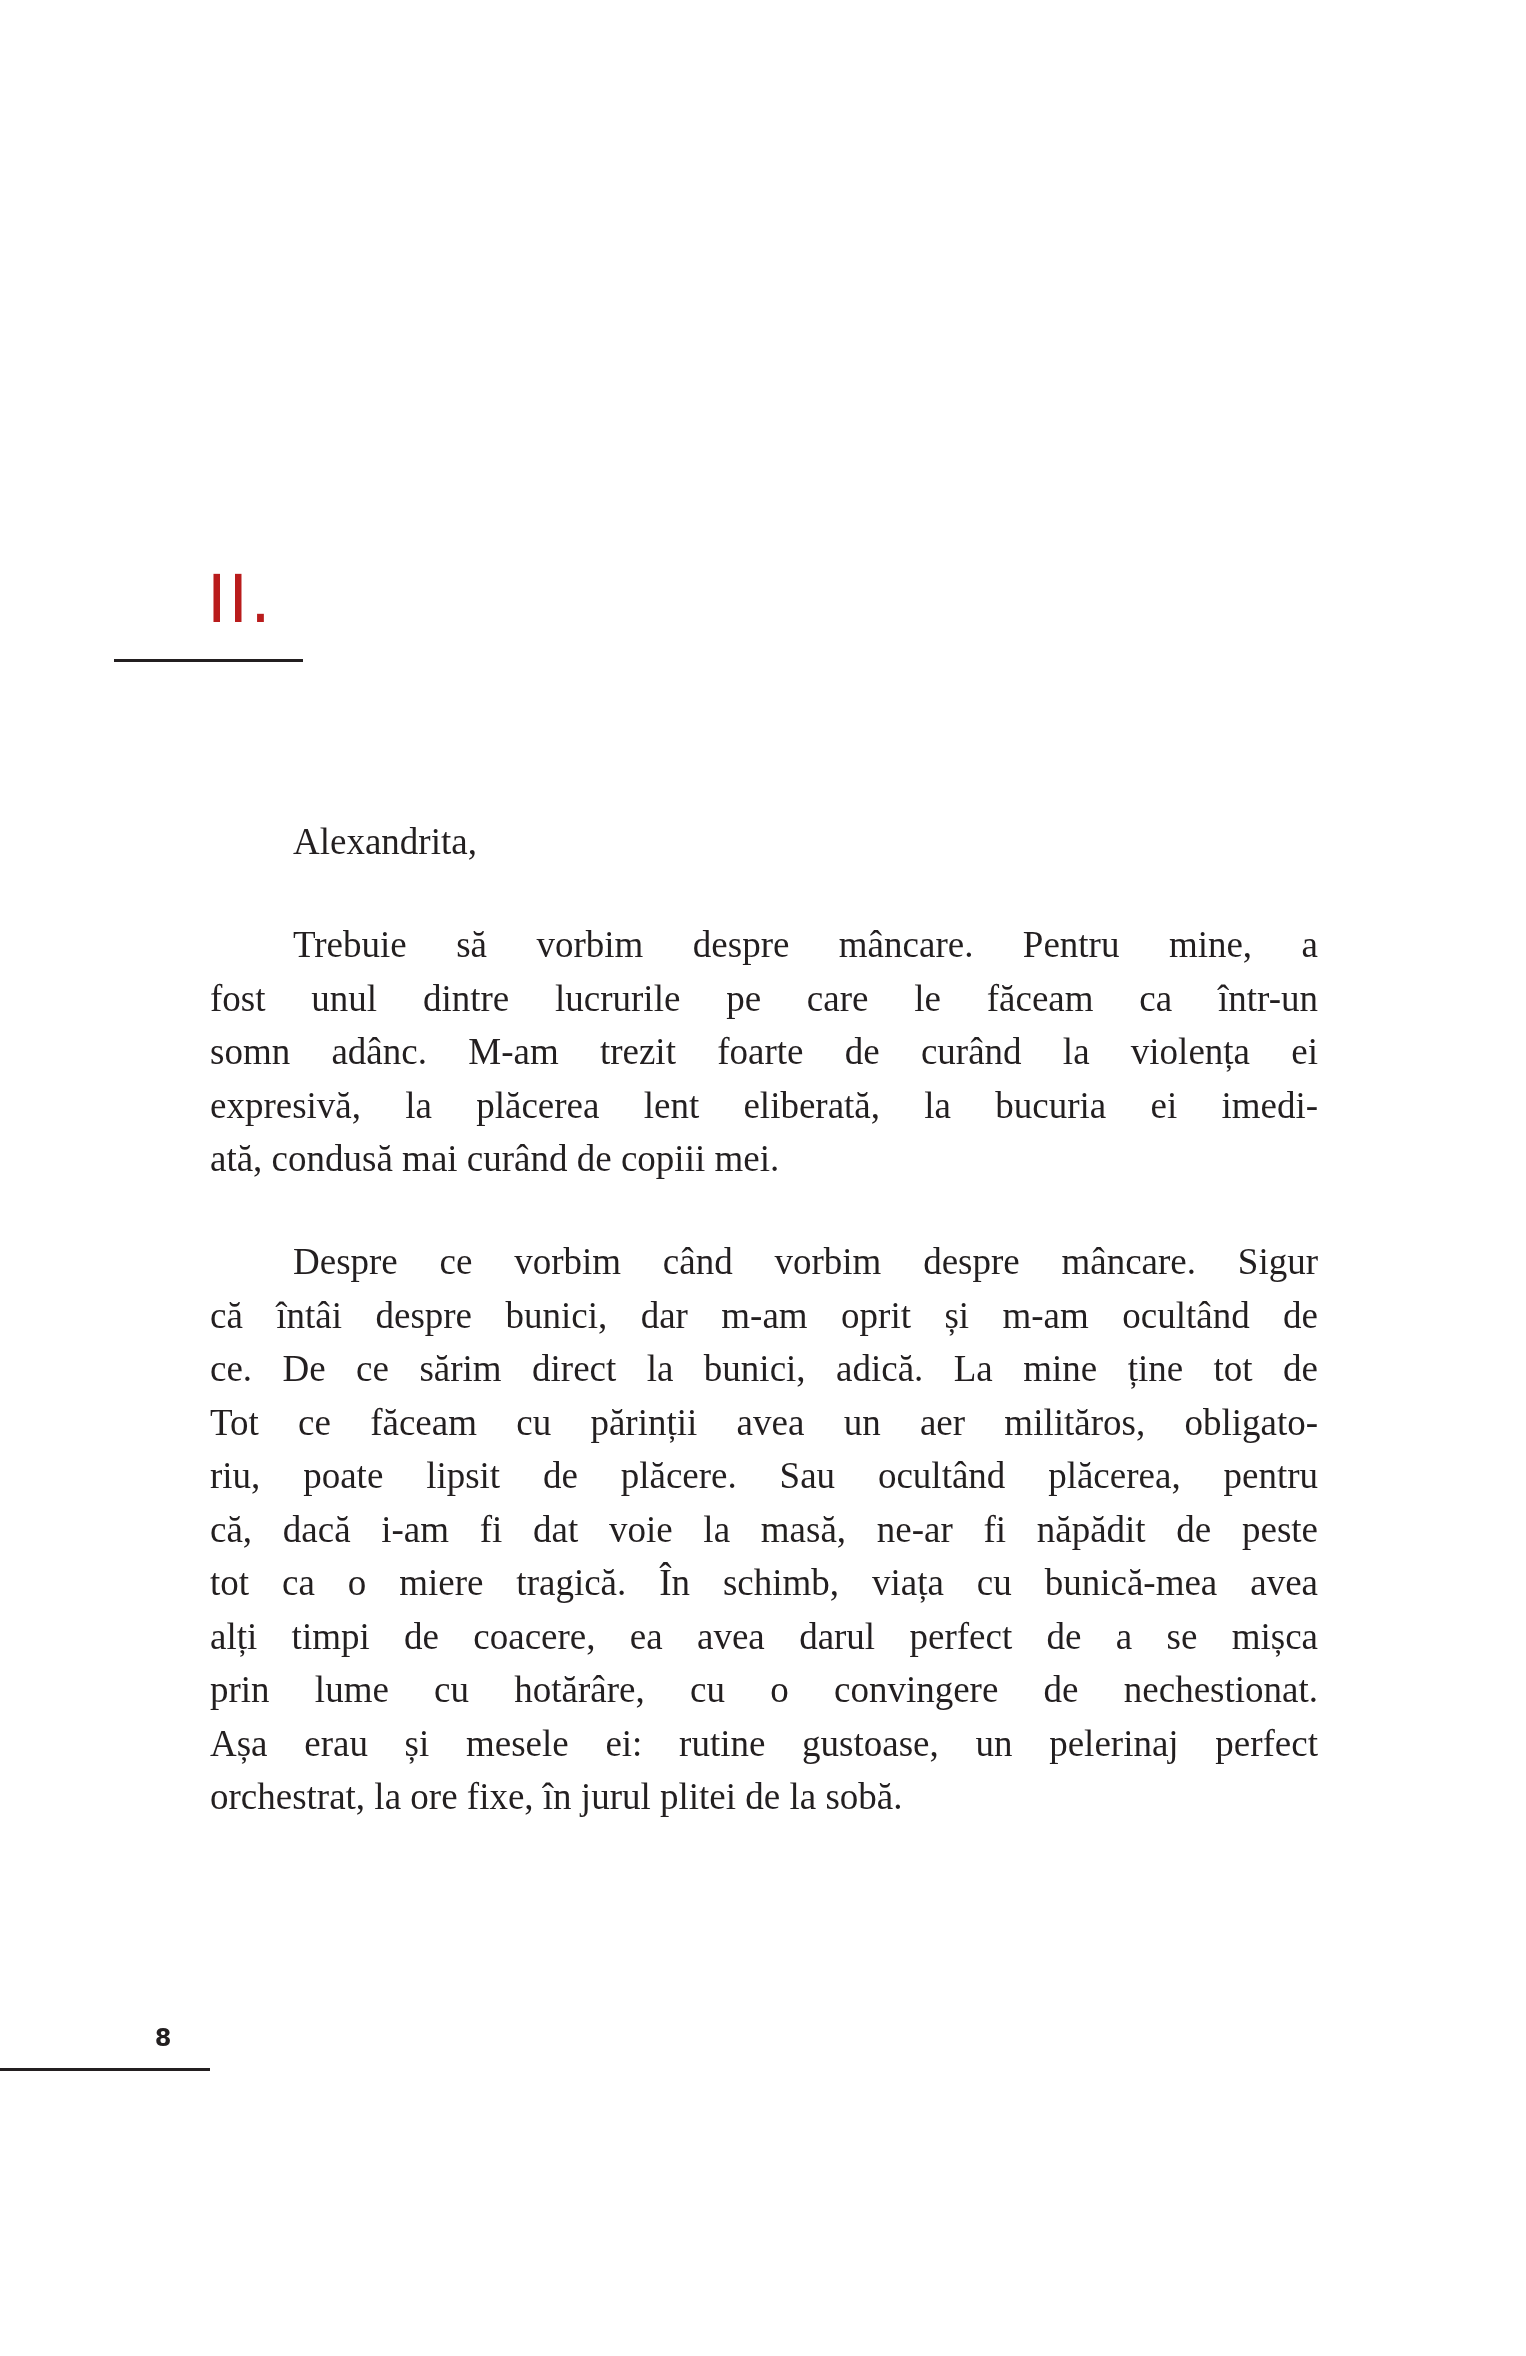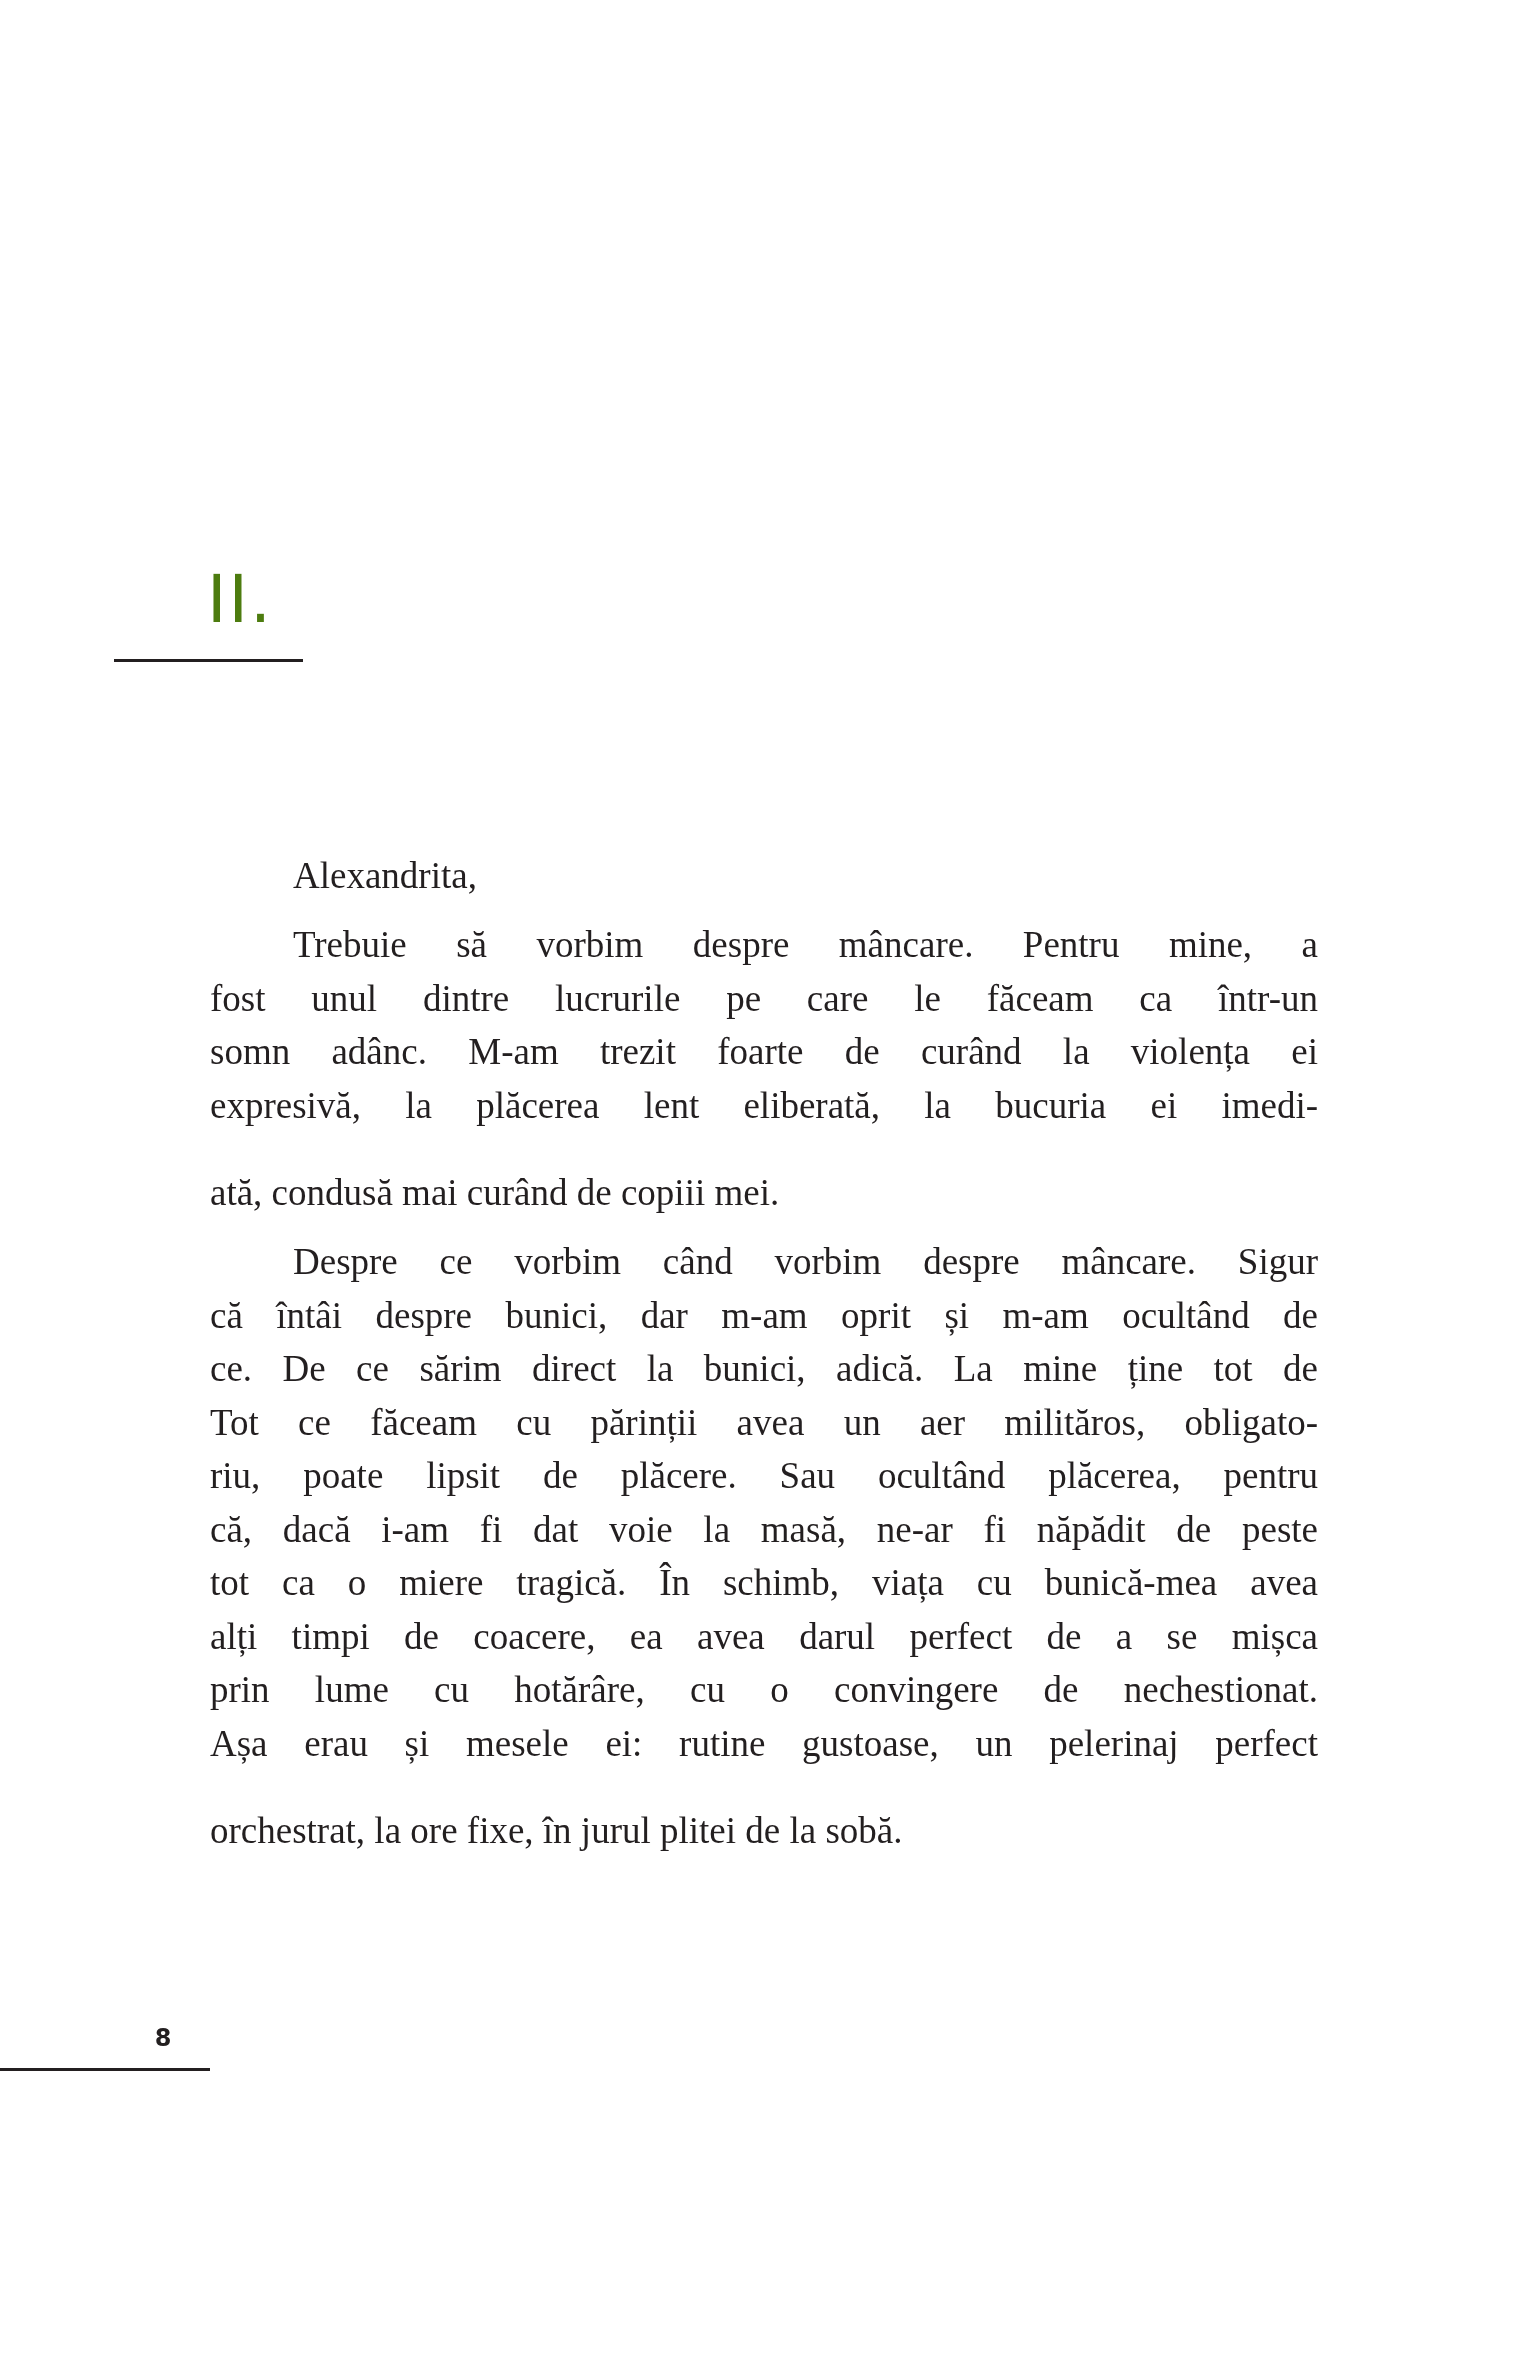--- a/index.html
+++ b/index.html
@@ -1,39 +1,39 @@
 <!DOCTYPE html>
 <html><head>
 <meta charset="utf-8">
 <style>
   html, body { margin: 0; padding: 0; background: #ffffff; }
   body { width: 1526px; height: 2356px; position: relative; overflow: hidden; }
   .page { position: absolute; left: 0; top: 0; width: 1526px; height: 2356px; background: #ffffff; color: #231f20; }
   .chapter-num {
     position: absolute; left: 207px; top: 560px;
     font-family: "DejaVu Sans", sans-serif; font-size: 66px; line-height: 80px;
-    color: #4d7c0f; letter-spacing: 2px;
+    color: #b91c1c; letter-spacing: 2px;
   }
   .chapter-rule { position: absolute; left: 114px; top: 659px; width: 189px; height: 3px; background: #231f20; }
   .body-text {
     position: absolute; left: 210px; width: 1108px;
     font-family: "Liberation Serif", "DejaVu Serif", serif;
     font-size: 37px; color: #231f20;
   }
   .salutation { top: 815px; line-height: 53.5px; }
   .para1 { top: 918px; }
   .para2 { top: 1235px; }
   .line {
     display: block; height: 53.5px; line-height: 53.5px;
     text-align: justify; text-align-last: justify; white-space: nowrap; overflow: visible;
   }
   .line.last { text-align-last: left; }
   .line.indent { padding-left: 83px; }
   .line .inner { display: inline-block; width: 100%; text-align: justify; text-align-last: justify; white-space: normal; }
-  .line.last .inner { text-align-last: left; margin-top: 34px; }
+  .line.last .inner { text-align-last: left; }
   .page-number {
     position: absolute; left: 148px; top: 2020px; width: 30px; text-align: center;
     font-family: "DejaVu Sans", sans-serif; font-weight: bold; font-size: 24px; line-height: 36px; color: #231f20;
   }
   .footer-rule { position: absolute; left: 0; top: 2068px; width: 210px; height: 3px; background: #231f20; }
 </style>
 </head>
 <body>
 
 <div class="page">

